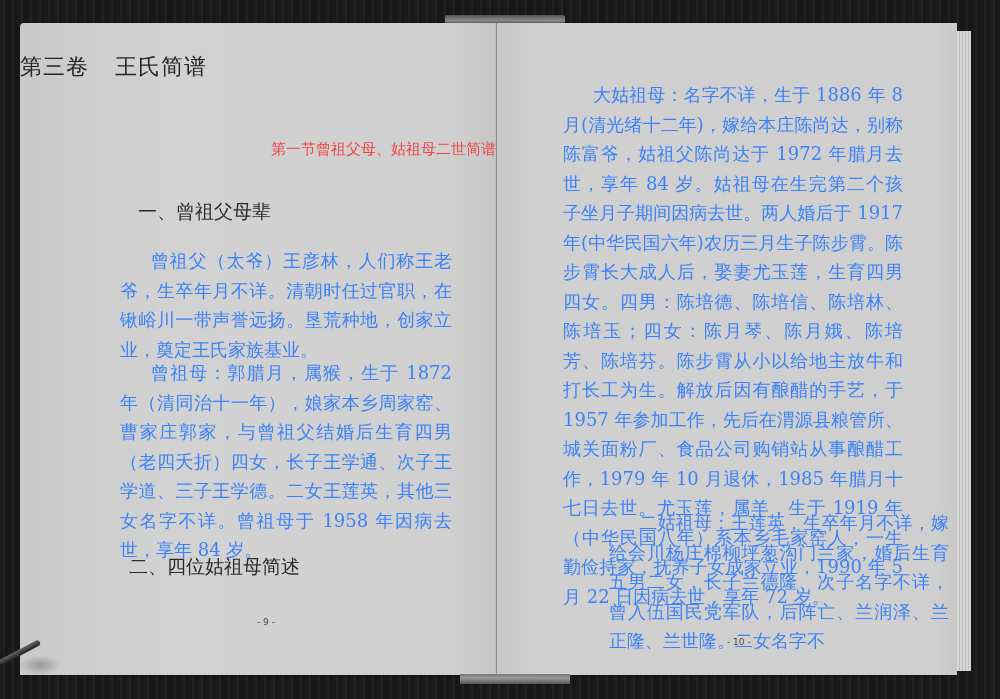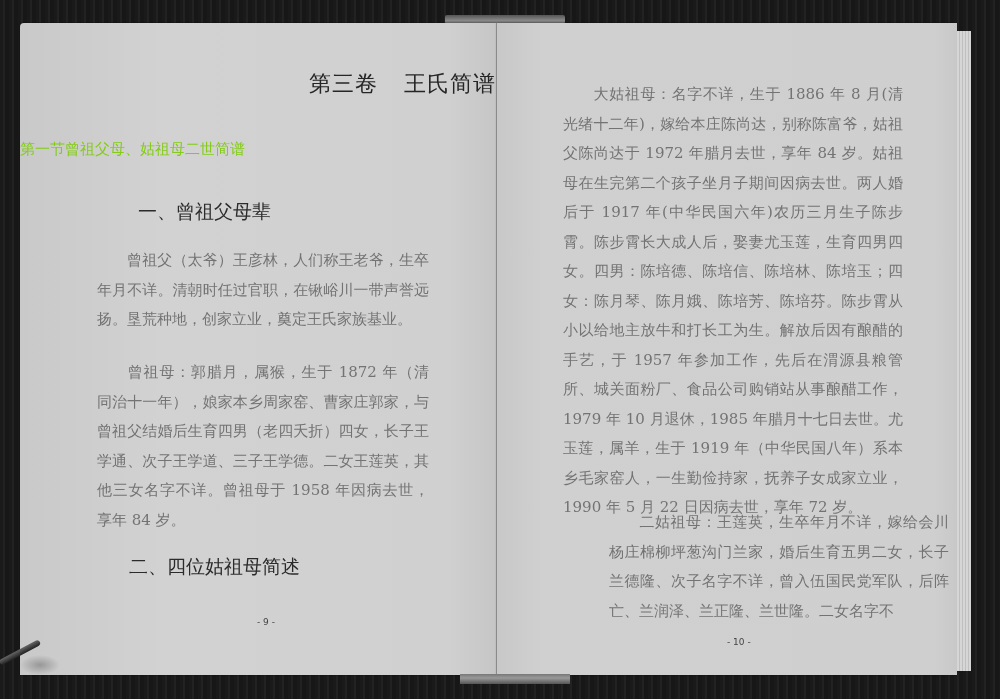--- a/index.html
+++ b/index.html
@@ -53,44 +53,44 @@
     transform: rotate(-28deg); transform-origin:left center;
     border-radius:3px;
   }
   .pen-shadow {
     position:absolute; left:20px; top:655px; width:40px; height:20px;
     background: radial-gradient(ellipse at center, rgba(0,0,0,0.25), rgba(0,0,0,0) 70%);
   }
 
   
   .title {
-    position:absolute; left:0; width:476px; top:69px;
-    text-align:right; font-size:22px; letter-spacing:1px;
+    position:absolute; left:0; width:476px; top:52px;
+    text-align:left; font-size:22px; letter-spacing:1px;
     font-family:"DejaVu Sans","Liberation Sans",sans-serif;
     color:#262626;
   }
   .title .gap { display:inline-block; width:26px; }
   .subtitle {
     position:absolute; left:0; width:476px; top:140px;
-    text-align:left; font-size:15px;
+    text-align:right; font-size:15px;
     font-family:"DejaVu Sans","Liberation Sans",sans-serif;
-    color:#84cc16;
+    color:#ef4444;
   }
   .section-heading {
     position:absolute; font-size:19px;
     font-family:"DejaVu Sans","Liberation Sans",sans-serif;
     color:#2b2b2b;
   }
   .para {
-    position:absolute; font-size:15px; line-height:29.5px;
-    text-align:justify; color:#737373;
+    position:absolute; font-size:18px; line-height:29.5px;
+    text-align:justify; color:#3b82f6;
     margin:0;
   }
   .para .indent { display:inline-block; width:30px; }
-  .left-para { left:97px; width:332px; }
+  .left-para { left:120px; width:332px; }
   .right-para { left:563px; width:340px; }
   .page-num {
     position:absolute; font-size:9px; color:#444;
     font-family:"DejaVu Sans","Liberation Sans",sans-serif;
   }
 </style>
 </head>
 <body>
 
 <div class="bg-texture"></div>

